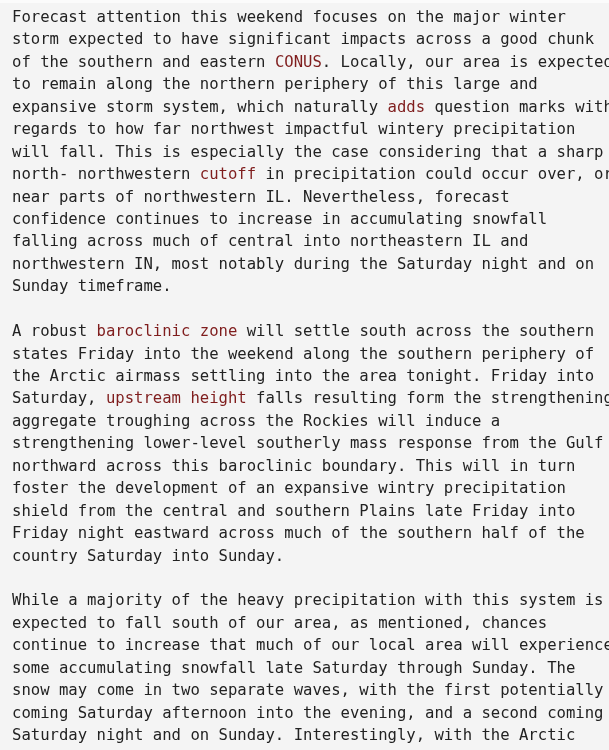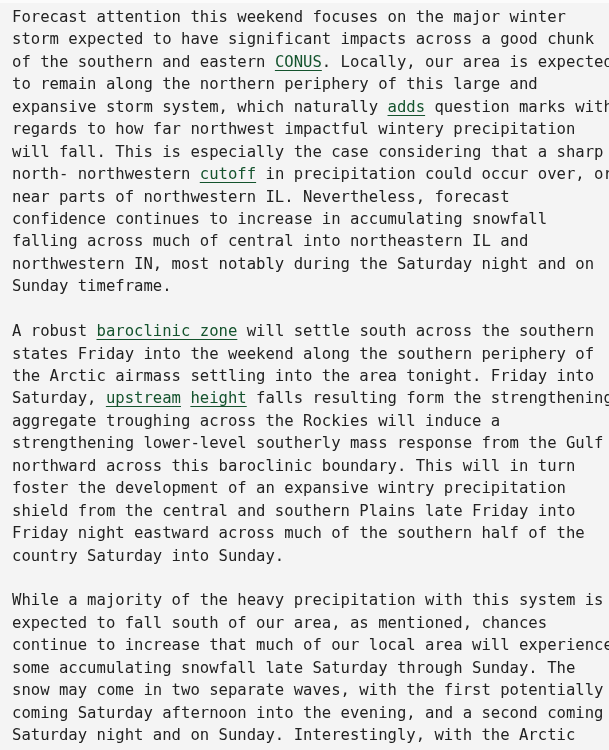--- a/index.html
+++ b/index.html
@@ -16,22 +16,21 @@
     position: absolute; left: 12px; top: 6px; width: 700px;
     font-family: "DejaVu Sans Mono", monospace;
     font-size: 15.6px;
     line-height: 22.45px;
     color: #222222;
     white-space: pre;
   }
   .para { margin: 0 0 22.45px 0; }
   .line { display: block; height: 22.45px; }
   a.term {
-    color: #14532d;
-    text-decoration: underline;
+    color: #7f1d1d;
     text-underline-offset: 3px;
     text-decoration-thickness: 1px;
     cursor: pointer;
   }
 </style>
 </head>
 <body>
 
 <div class="topband"></div>
 <div class="content" id="content"><div class="para"><span class="line"><span>Forecast attention this weekend focuses on the major winter</span></span><span class="line"><span>storm expected to have significant impacts across a good chunk</span></span><span class="line"><span>of the southern and eastern </span><a class="term">CONUS</a><span>. Locally, our area is expected</span></span><span class="line"><span>to remain along the northern periphery of this large and</span></span><span class="line"><span>expansive storm system, which naturally </span><a class="term">adds</a><span> question marks with</span></span><span class="line"><span>regards to how far northwest impactful wintery precipitation</span></span><span class="line"><span>will fall. This is especially the case considering that a sharp</span></span><span class="line"><span>north- northwestern </span><a class="term">cutoff</a><span> in precipitation could occur over, or</span></span><span class="line"><span>near parts of northwestern IL. Nevertheless, forecast</span></span><span class="line"><span>confidence continues to increase in accumulating snowfall</span></span><span class="line"><span>falling across much of central into northeastern IL and</span></span><span class="line"><span>northwestern IN, most notably during the Saturday night and on</span></span><span class="line"><span>Sunday timeframe.</span></span></div><div class="para"><span class="line"><span>A robust </span><a class="term">baroclinic zone</a><span> will settle south across the southern</span></span><span class="line"><span>states Friday into the weekend along the southern periphery of</span></span><span class="line"><span>the Arctic airmass settling into the area tonight. Friday into</span></span><span class="line"><span>Saturday, </span><a class="term">upstream</a><span> </span><a class="term">height</a><span> falls resulting form the strengthening</span></span><span class="line"><span>aggregate troughing across the Rockies will induce a</span></span><span class="line"><span>strengthening lower-level southerly mass response from the Gulf</span></span><span class="line"><span>northward across this baroclinic boundary. This will in turn</span></span><span class="line"><span>foster the development of an expansive wintry precipitation</span></span><span class="line"><span>shield from the central and southern Plains late Friday into</span></span><span class="line"><span>Friday night eastward across much of the southern half of the</span></span><span class="line"><span>country Saturday into Sunday.</span></span></div><div class="para"><span class="line"><span>While a majority of the heavy precipitation with this system is</span></span><span class="line"><span>expected to fall south of our area, as mentioned, chances</span></span><span class="line"><span>continue to increase that much of our local area will experience</span></span><span class="line"><span>some accumulating snowfall late Saturday through Sunday. The</span></span><span class="line"><span>snow may come in two separate waves, with the first potentially</span></span><span class="line"><span>coming Saturday afternoon into the evening, and a second coming</span></span><span class="line"><span>Saturday night and on Sunday. Interestingly, with the Arctic</span></span></div></div>

